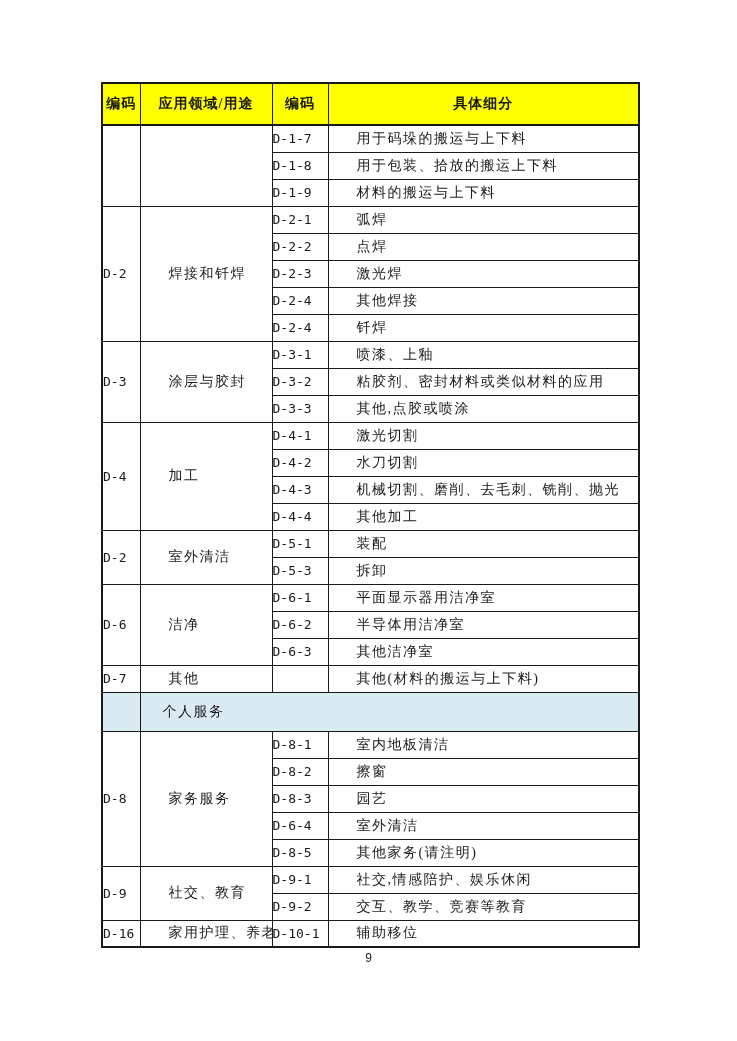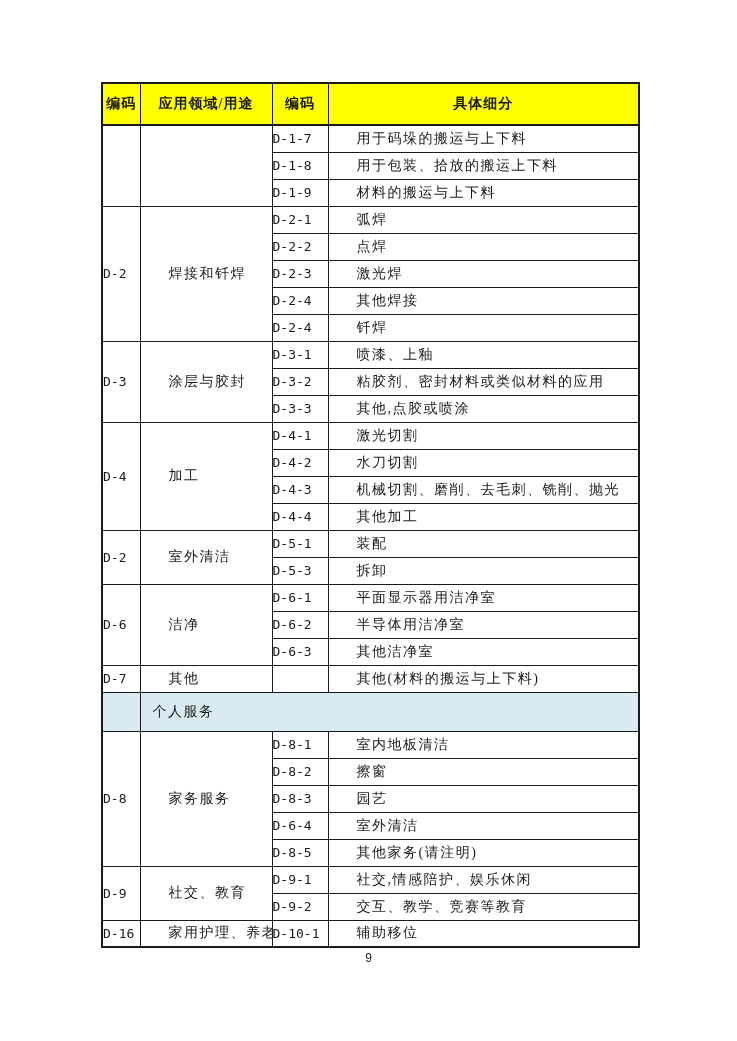--- a/index.html
+++ b/index.html
@@ -59,21 +59,21 @@
     text-align: left;
     padding-left: 28px;
     font-size: 14px;
     letter-spacing: 1.5px;
   }
   tr.section-row td {
     background: var(--section-bg);
   }
   tr.section-row td.section-label {
     text-align: left;
-    padding-left: 12px;
+    padding-left: 22px;
     font-size: 14px;
     letter-spacing: 1.5px;
   }
   .page-number {
     position: absolute;
     top: 951px;
     left: 0;
     width: 737px;
     text-align: center;
     font-size: 12px;

